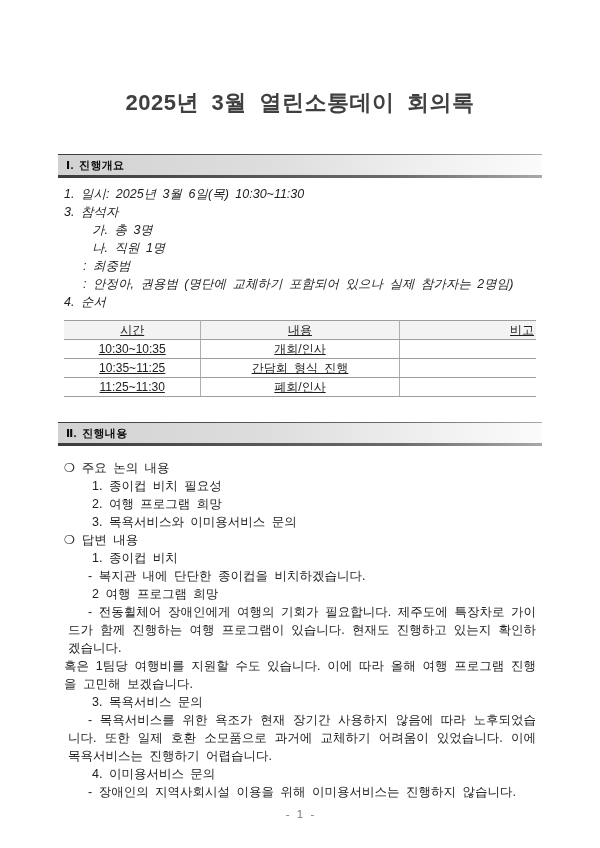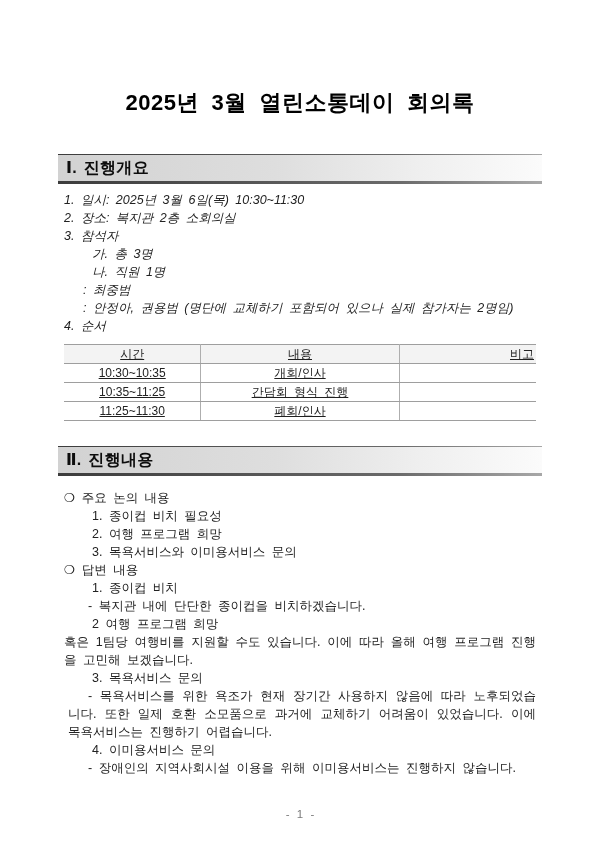--- a/index.html
+++ b/index.html
@@ -11,31 +11,31 @@
   }
   .page{position:relative;width:600px;height:848px;overflow:hidden;background:#fff;}
 
   .doc-title{
     margin:88px 40px 0 40px;
     text-align:center;
     font-size:22px;
     font-weight:bold;
     letter-spacing:0.5px;
     word-spacing:6px;
-    color:#000000;
+    color:#404040;
   }
 
   .section-bar{
     margin:0 58px;
     background:linear-gradient(to right,#d2d2d2 0%,#dedede 45%,#efefef 75%,#fbfbfb 100%);
     border-top:1px solid #e8e8e8;
     border-bottom:3px solid;
     border-image:linear-gradient(to right,#3c3c3c 0%,#6a6a6a 70%,#a8a8a8 100%) 1;
     padding:3px 8px 2px 8px;
-    font-size:16px;
+    font-size:11px;
     font-weight:bold;
     color:#0d0d0d;
     letter-spacing:0.3px;
     word-spacing:2px;
   }
   .bar1{margin-top:36px;}
   .bar2{margin-top:25px;}
 
   .content{margin:0 64px;}
   .sec1{margin-top:7px;}
@@ -99,21 +99,20 @@
 <div class="page">
 
   <h1 class="doc-title">2025년 3월 열린소통데이 회의록</h1>
 
   <div class="section-bar bar1">
     <span>Ⅰ. 진행개요</span>
   </div>
 
   <div class="content sec1">
     <div class="line lv0">1. 일시: 2025년 3월 6일(목) 10:30~11:30</div>
-    <div class="line lv0">2. 장소: 복지관 2층 소회의실</div>
     <div class="line lv0">3. 참석자</div>
     <div class="line lv1">가. 총 3명</div>
     <div class="line lv1">나. 직원 1명</div>
     <div class="line lv2">: 최중범</div>
     <div class="line lv2">: 안정아, 권용범 (명단에 교체하기 포함되어 있으나 실제 참가자는 2명임)</div>
     <div class="line lv0">4. 순서</div>
 
     <table class="schedule">
       <colgroup>
           <col class="c1">
@@ -153,20 +152,21 @@
 
   <div class="content sec2">
     <div class="line lv0">❍ 주요 논의 내용</div>
     <div class="line lv1">1. 종이컵 비치 필요성</div>
     <div class="line lv1">2. 여행 프로그램 희망</div>
     <div class="line lv1">3. 목욕서비스와 이미용서비스 문의</div>
     <div class="line lv0">❍ 답변 내용</div>
     <div class="line lv1">1. 종이컵 비치</div>
     <div class="line dash">- 복지관 내에 단단한 종이컵을 비치하겠습니다.</div>
     <div class="line lv1">2 여행 프로그램 희망</div>
+    <div class="line dash jz">- 전동휠체어 장애인에게 여행의 기회가 필요합니다. 제주도에 특장차로 가이드가 함께 진행하는 여행 프로그램이 있습니다. 현재도 진행하고 있는지 확인하겠습니다.</div>
     <div class="line cont jz">혹은 1팀당 여행비를 지원할 수도 있습니다. 이에 따라 올해 여행 프로그램 진행을 고민해 보겠습니다.</div>
     <div class="line lv1">3. 목욕서비스 문의</div>
     <div class="line dash jz">- 목욕서비스를 위한 욕조가 현재 장기간 사용하지 않음에 따라 노후되었습니다. 또한 일제 호환 소모품으로 과거에 교체하기 어려움이 있었습니다. 이에 목욕서비스는 진행하기 어렵습니다.</div>
     <div class="line lv1">4. 이미용서비스 문의</div>
     <div class="line dash">- 장애인의 지역사회시설 이용을 위해 이미용서비스는 진행하지 않습니다.</div>
   </div>
 
   <div class="footer">- 1 -</div>
 
 </div>

